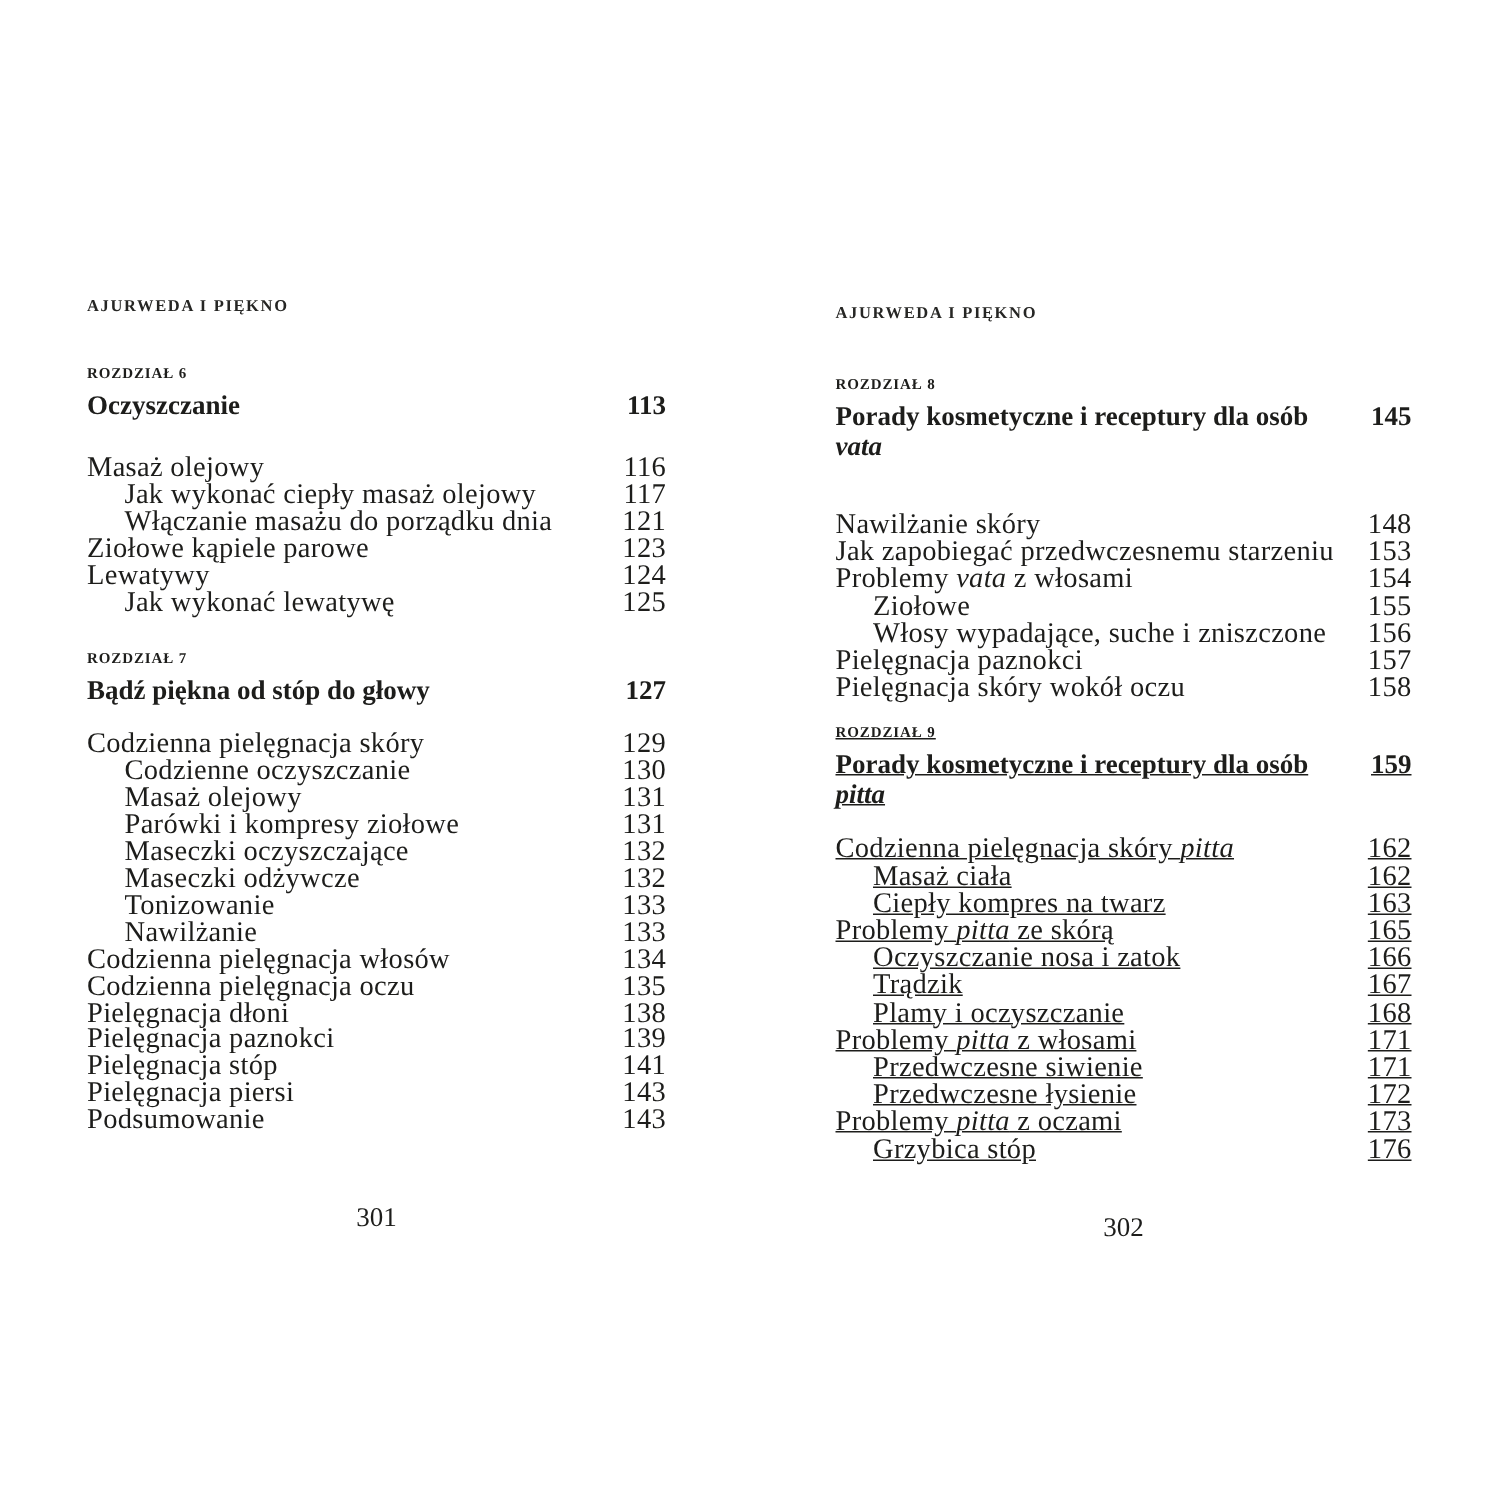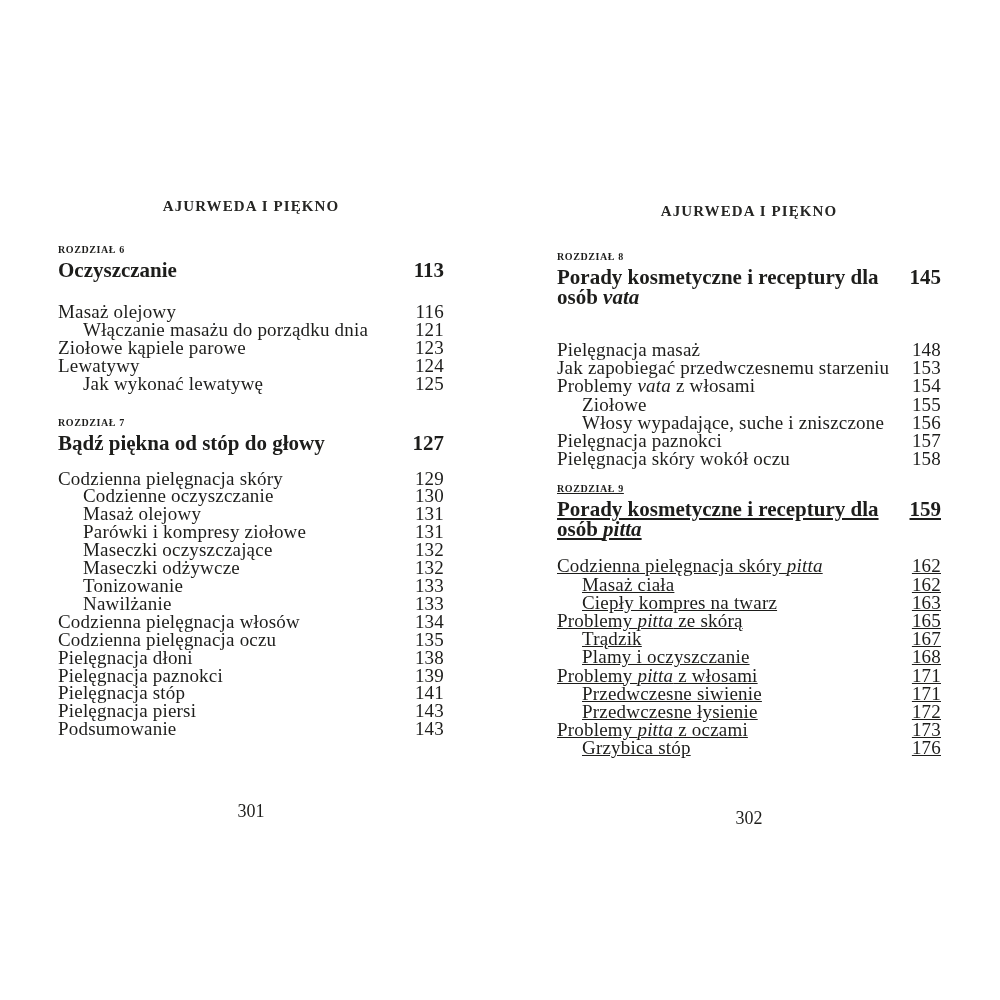--- a/index.html
+++ b/index.html
@@ -19,22 +19,21 @@
     position: absolute;
     top: 0;
     height: 1000px;
   }
   #page-left  { left: 58px;  width: 386px; }
   #page-right { left: 557px; width: 384px; }
 
   .running-header {
     position: absolute;
     left: 0; right: 0;
-    text-align: center;
-    font-size: 15px;
+    font-size: 11px;
     font-weight: bold;
     letter-spacing: 1.1px;
     color: #262624;
   }
   #page-left  .running-header { top: 198px; }
   #page-right .running-header { top: 203px; }
 
   .toc {
     position: absolute;
     left: 0; right: 0;
@@ -46,21 +45,21 @@
     font-size: 10px;
     font-weight: bold;
     letter-spacing: 0.6px;
     line-height: 12px;
     margin-bottom: 4px;
   }
   .chapter-row {
     display: flex;
     justify-content: space-between;
     align-items: baseline;
-    font-size: 21px;
+    font-size: 18px;
     font-weight: bold;
     line-height: 20px;
   }
   .entry-row {
     display: flex;
     justify-content: space-between;
     align-items: baseline;
     font-size: 19px;
     letter-spacing: 0.2px;
   }
@@ -102,20 +101,24 @@
           <div class="chapter-row">
             <span class="chapter-title"><span>Oczyszczanie</span></span>
             <span class="entry-page">113</span>
           </div>
           <div class="entries">
             <div class="entry-row">
               <span class="entry-title indent-0"><span>Masaż olejowy</span></span>
               <span class="entry-page">116</span>
             </div>
             <div class="entry-row">
+              <span class="entry-title indent-1"><span>Jak wykonać ciepły masaż olejowy</span></span>
+              <span class="entry-page">117</span>
+            </div>
+            <div class="entry-row">
               <span class="entry-title indent-1"><span>Włączanie masażu do porządku dnia</span></span>
               <span class="entry-page">121</span>
             </div>
             <div class="entry-row">
               <span class="entry-title indent-0"><span>Ziołowe kąpiele parowe</span></span>
               <span class="entry-page">123</span>
             </div>
             <div class="entry-row">
               <span class="entry-title indent-0"><span>Lewatywy</span></span>
               <span class="entry-page">124</span>
@@ -203,21 +206,21 @@
     <div class="running-header">AJURWEDA I PIĘKNO</div>
     <div class="toc" id="toc-right">
         <div class="section">
           <div class="chapter-label">ROZDZIAŁ 8</div>
           <div class="chapter-row">
             <span class="chapter-title"><span>Porady kosmetyczne i receptury dla osób </span><em>vata</em></span>
             <span class="entry-page">145</span>
           </div>
           <div class="entries">
             <div class="entry-row">
-              <span class="entry-title indent-0"><span>Pielęgnacja masaż</span></span>
+              <span class="entry-title indent-0"><span>Nawilżanie skóry</span></span>
               <span class="entry-page">148</span>
             </div>
             <div class="entry-row">
               <span class="entry-title indent-0"><span>Jak zapobiegać przedwczesnemu starzeniu</span></span>
               <span class="entry-page">153</span>
             </div>
             <div class="entry-row">
               <span class="entry-title indent-0"><span>Problemy </span><em>vata</em><span> z włosami</span></span>
               <span class="entry-page">154</span>
             </div>
@@ -256,20 +259,24 @@
             </div>
             <div class="entry-row">
               <span class="entry-title indent-1"><span>Ciepły kompres na twarz</span></span>
               <span class="entry-page">163</span>
             </div>
             <div class="entry-row">
               <span class="entry-title indent-0"><span>Problemy </span><em>pitta</em><span> ze skórą</span></span>
               <span class="entry-page">165</span>
             </div>
             <div class="entry-row">
+              <span class="entry-title indent-1"><span>Oczyszczanie nosa i zatok</span></span>
+              <span class="entry-page">166</span>
+            </div>
+            <div class="entry-row">
               <span class="entry-title indent-1"><span>Trądzik</span></span>
               <span class="entry-page">167</span>
             </div>
             <div class="entry-row">
               <span class="entry-title indent-1"><span>Plamy i oczyszczanie</span></span>
               <span class="entry-page">168</span>
             </div>
             <div class="entry-row">
               <span class="entry-title indent-0"><span>Problemy </span><em>pitta</em><span> z włosami</span></span>
               <span class="entry-page">171</span>

